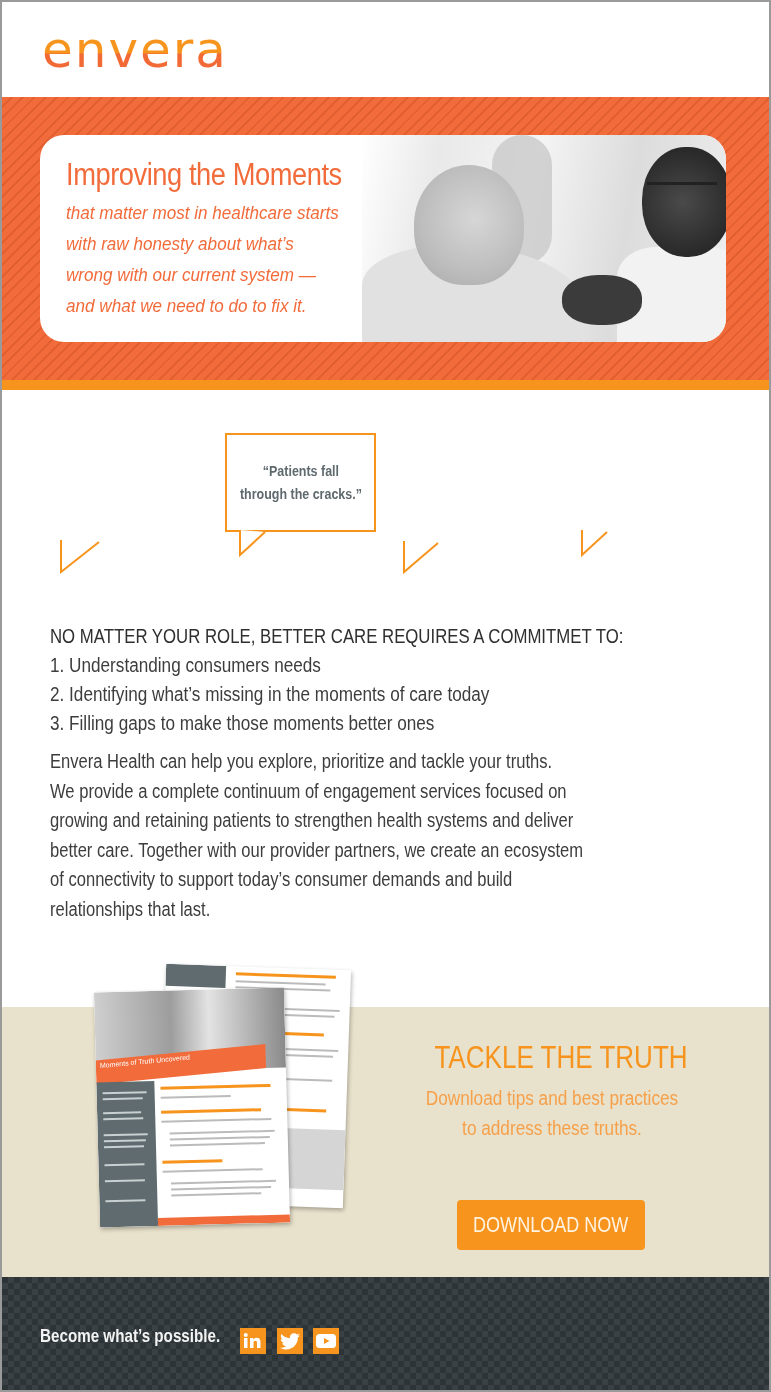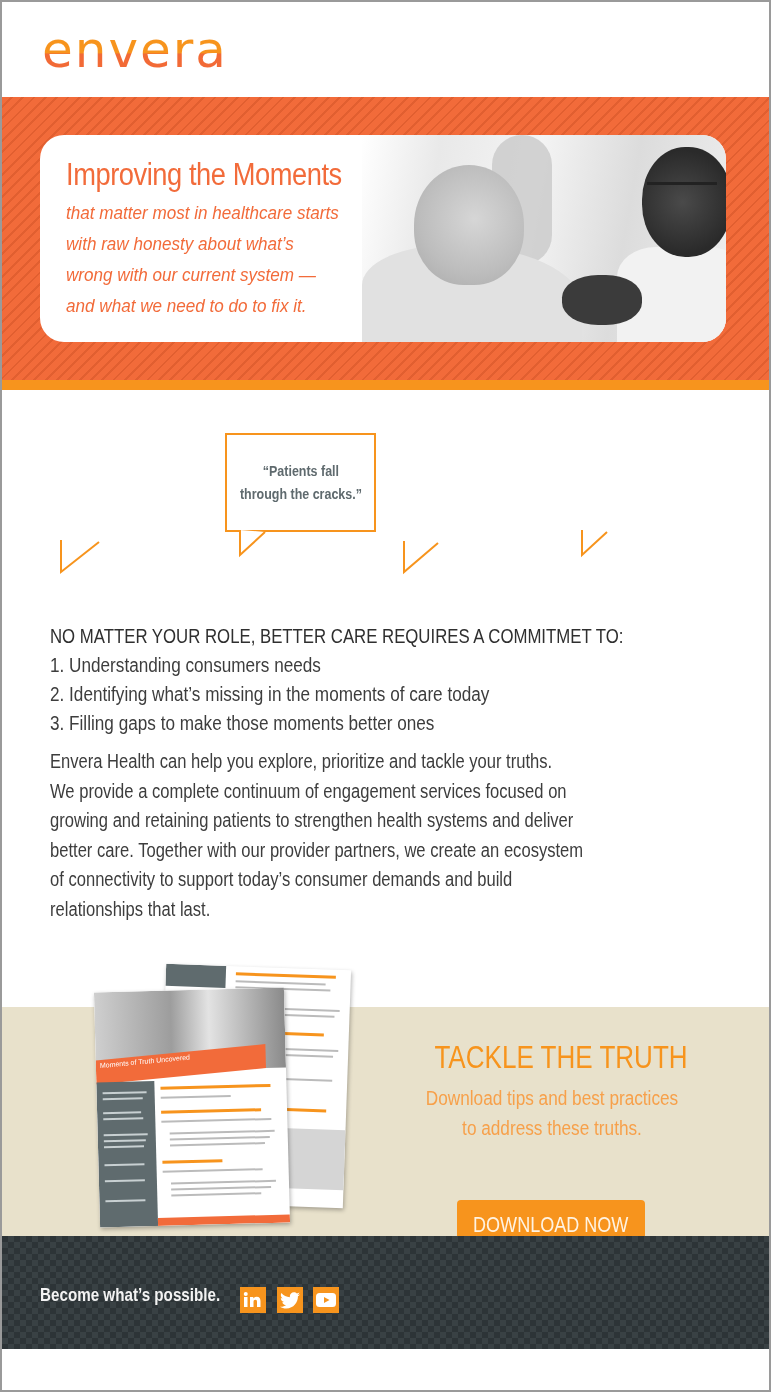--- a/index.html
+++ b/index.html
@@ -107,21 +107,21 @@
     cursor: pointer;
     margin-top: 40px;
   }
   .cta-button span {
     font-family: "Liberation Sans", sans-serif; font-size: 22px; color: #fff3e2; white-space: nowrap;
     transform: scaleX(0.82);
   }
 
   
   .footer {
-    position: absolute; left: 0; top: 1234px; width: 767px; height: 113px;
+    position: absolute; left: 0; top: 1275px; width: 767px; height: 113px;
     background-color: #2d3437;
     background-image:
       linear-gradient(45deg, #394144 25%, transparent 25%, transparent 75%, #394144 75%),
       linear-gradient(45deg, #394144 25%, transparent 25%, transparent 75%, #394144 75%);
     background-size: 12px 12px; background-position: 0 0, 6px 6px;
   }
   .footer-tagline {
     position: absolute; left: 38px; top: 48px;
     font-family: "Liberation Sans", sans-serif; font-weight: bold; font-size: 19px; color: #f3f3f3;
     transform: scaleX(0.8); transform-origin: left top; white-space: nowrap;

